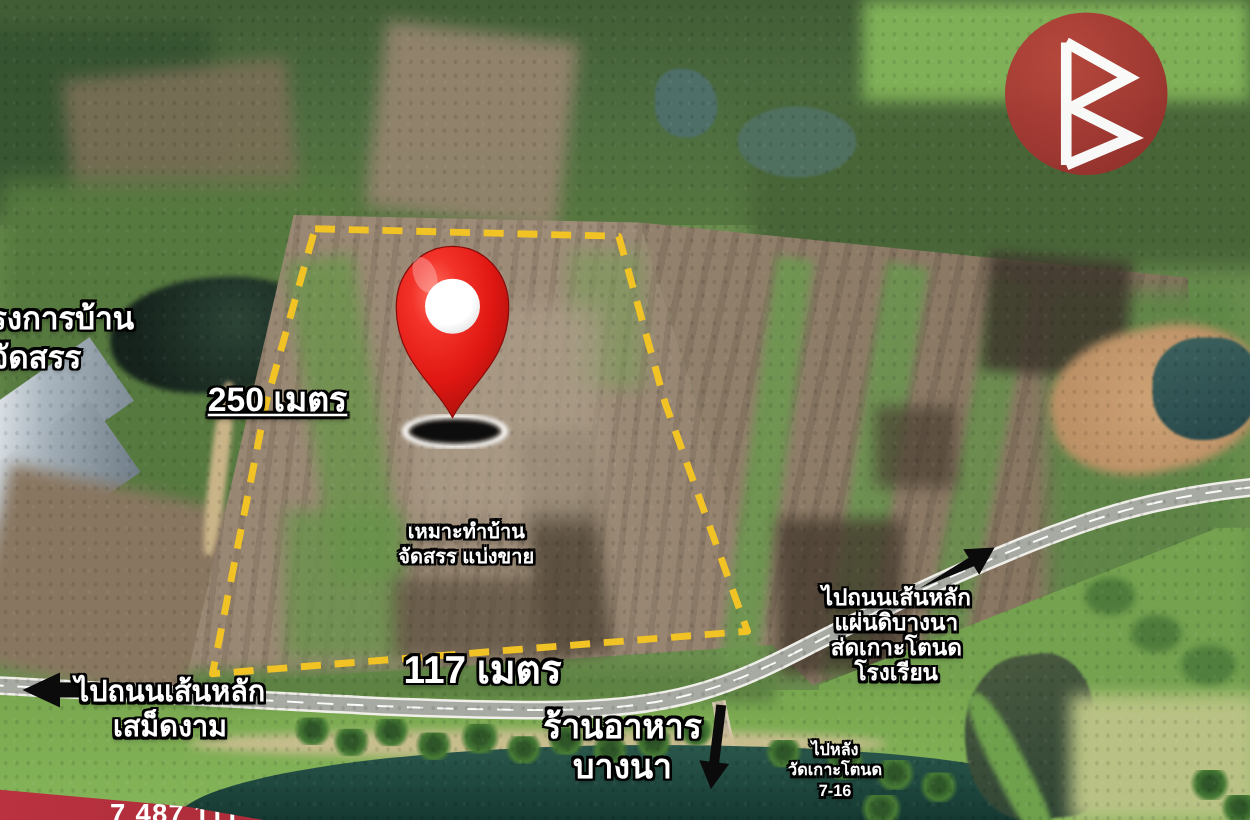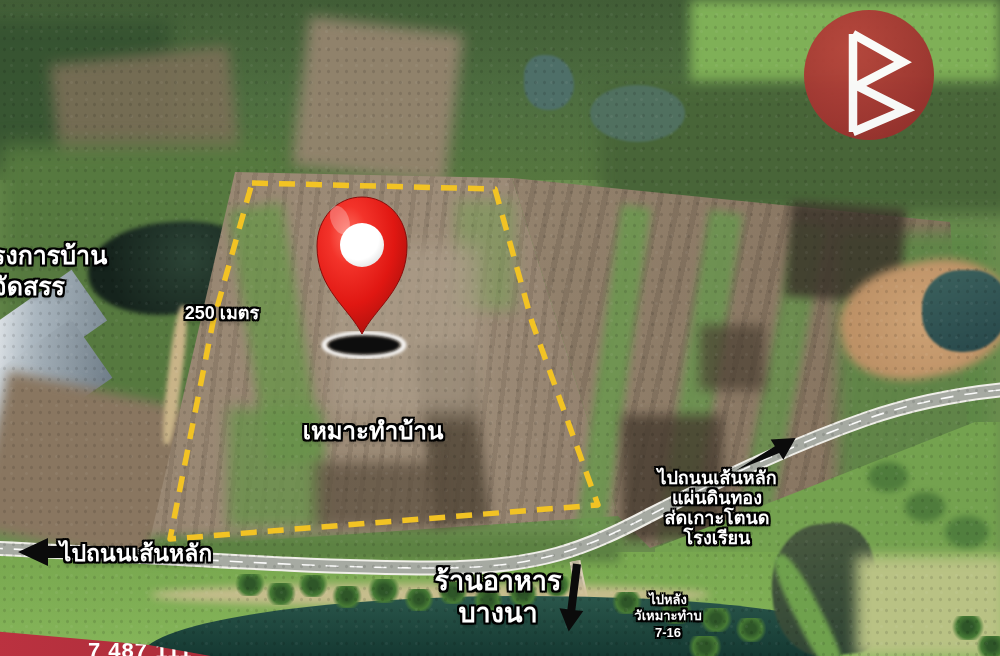--- a/index.html
+++ b/index.html
@@ -139,48 +139,51 @@
 
     <polygon class="arrow" points="18,552 48,538 48,546 102,546 102,558 48,558 48,566"></polygon>
     <g transform="translate(577,564) rotate(7)">
       <path class="arrow" d="M-4 0 L4 0 L4 46 L12 46 L0 68 L-12 46 L-4 46 Z"></path>
     </g>
     <g transform="translate(738,474) rotate(-32)">
       <path class="arrow" d="M0 -4 L46 -4 L46 -12 L68 0 L46 12 L46 4 Z"></path>
     </g>
   </svg>
 
-  <div class="olt ctr" style="left:222px;top:298px;font-size:18px;">250 เมตร</div>
-  <div class="olt ctr" style="left:373px;top:416px;font-size:24px;line-height:1.25;">
+  <div class="olt ctr" style="left:222px;top:298px;font-size:27px;text-decoration:underline;">250 เมตร</div>
+  <div class="olt ctr" style="left:373px;top:416px;font-size:16px;line-height:1.25;">
     <div>เหมาะทำบ้าน</div>
-  </div>
+    <div>จัดสรร แบ่งขาย</div>
+  </div>
+  <div class="olt ctr" style="left:386px;top:510px;font-size:31px;">117 เมตร</div>
 
   <div class="olt" style="left:-8px;top:240px;font-size:25px;line-height:1.25;text-align:left;">
     <div>รงการบ้าน</div>
     <div>จัดสรร</div>
   </div>
 
   <div class="olt ctr" style="left:136px;top:540px;font-size:23px;line-height:1.2;">
     <div>ไปถนนเส้นหลัก</div>
+    <div>เสม็ดงาม</div>
   </div>
 
   <div class="olt ctr" style="left:498px;top:566px;font-size:27px;line-height:1.18;">
     <div>ร้านอาหาร</div>
     <div>บางนา</div>
   </div>
 
   <div class="olt ctr" style="left:638px;top:592px;font-size:13px;line-height:1.25;margin-left:30px;">
     <div>ไปหลัง</div>
-    <div>วัเหมาะทำบ</div>
+    <div>วัดเกาะโตนด</div>
     <div>7-16</div>
   </div>
 
   <div class="olt ctr" style="left:717px;top:468px;font-size:18px;line-height:1.12;">
     <div>ไปถนนเส้นหลัก</div>
-    <div>แผ่นดินทอง</div>
+    <div>แผ่นดิบางนา</div>
     <div>ส่ดเกาะโตนด</div>
     <div>โรงเรียน</div>
   </div>
 
   <div class="logo">
     <svg width="130" height="130" viewBox="0 0 130 130">
       <g fill="none" stroke="#ffffff" stroke-width="8.5" stroke-linejoin="miter">
         <path d="M49 24 L49 122"></path>
         <path d="M49 24 L99 52 L49 78"></path>
         <path d="M49 74 L101 100 L49 122"></path>

